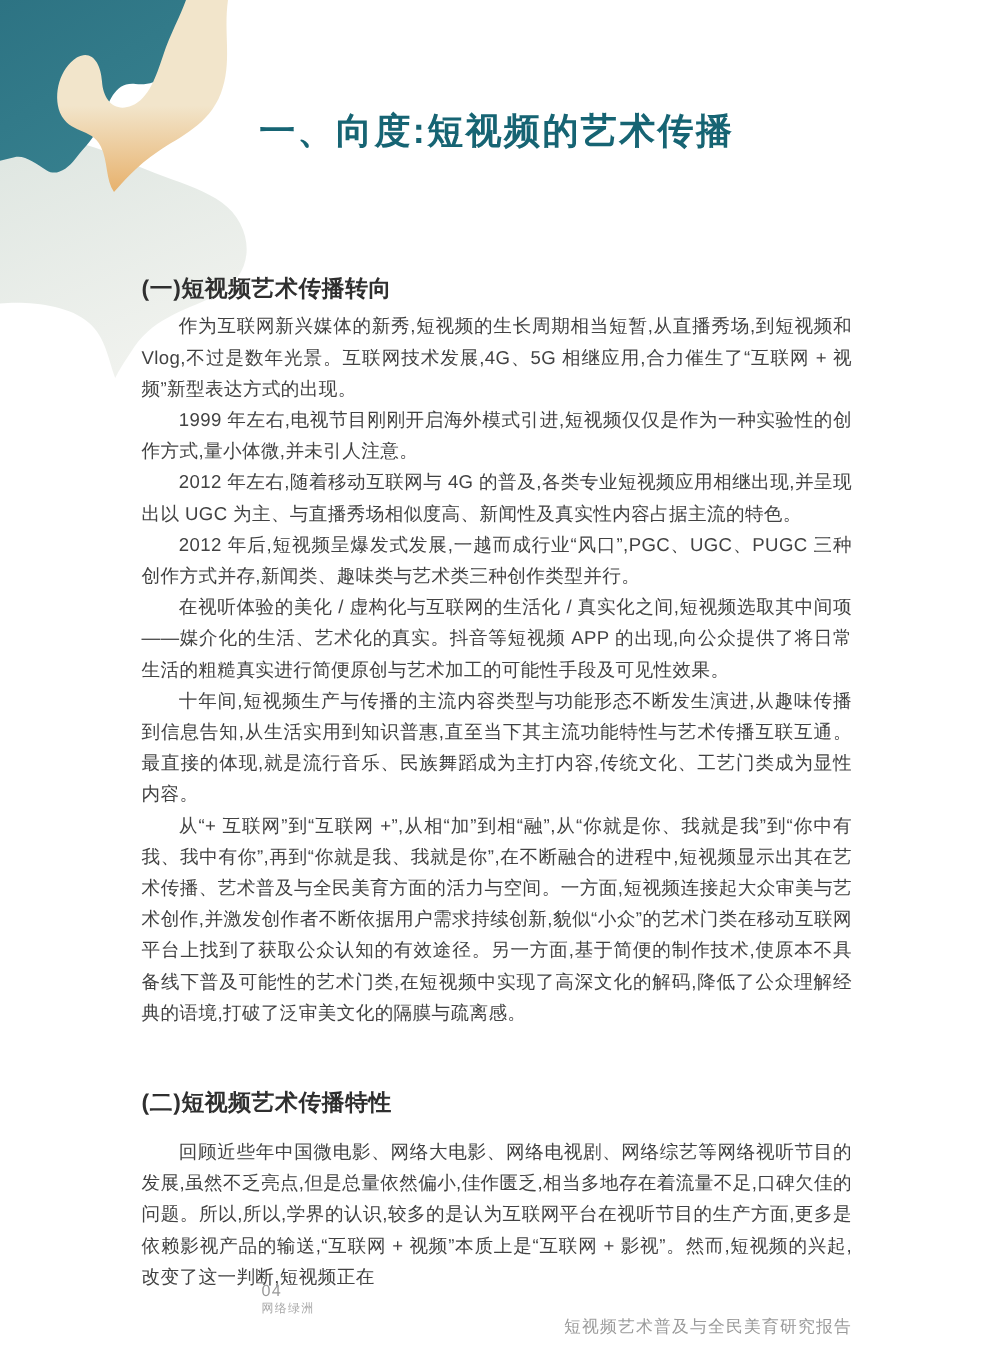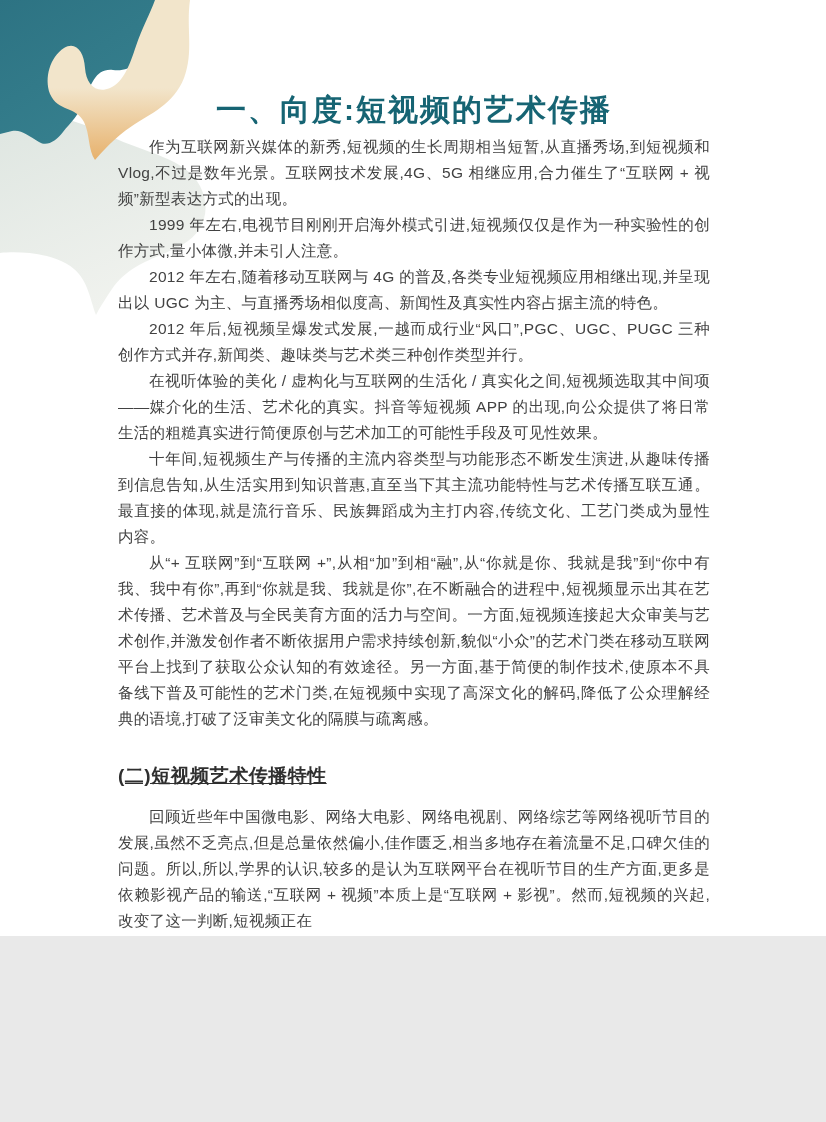--- a/index.html
+++ b/index.html
@@ -18,21 +18,21 @@
   }
   *{box-sizing:border-box;}
   html,body{margin:0;padding:0;}
   body{
     background:#e9e9e9;
     font-family:"Liberation Sans","DejaVu Sans",sans-serif;
   }
   .page{
     position:relative;
     width:826px;
-    height:936px;
+    height:1122px;
     margin:0 auto;
     background:var(--page_bg);
     overflow:hidden;
   }
   .deco{
     position:absolute;
     top:0;
     left:0;
     width:212px;
     height:345px;
@@ -56,21 +56,21 @@
   }
   .section-heading{
     margin:0;
     font-size:19px;
     line-height:28px;
     font-weight:bold;
     color:var(--heading_color);
     letter-spacing:0.5px;
   }
   .section-heading.first{ margin-top:98px; }
-  .section-heading.second{ margin-top:30px;text-decoration:underline; }
+  .section-heading.second{ margin-top:48px; }
   .section-body{ margin-top:4px; }
   .section-body.tight{ margin-top:14px; }
   .body-para{
     margin:0;
     font-size:15.5px;
     line-height:26px;
     color:var(--body_text_color);
     text-align:justify;
     text-indent:2em;
     letter-spacing:0.3px;
@@ -126,20 +126,21 @@
     <path fill="url(#gradSage)" d="M0 100 C 38 112 80 120 110 136 C 145 153 186 158 200 186 C 212 209 204 233 182 245 C 158 258 130 263 112 289 C 104 301 99 309 96 315 C 90 299 88 281 74 269 C 56 253 20 251 0 253 Z"></path>
     <path fill="url(#gradTeal)" d="M0 0 L 167 0 C 162 18 149 28 147 45 C 144 63 129 72 113 70 C 96 68 91 84 85 100 C 79 115 71 122 63 132 C 56 141 47 147 39 142 C 29 136 21 129 12 131 L 0 134 Z"></path>
     <path fill="url(#gradTan)" d="M155 0 L 190 0 C 186 28 194 52 184 78 C 174 104 150 114 132 126 C 114 138 102 152 95 160 C 88 150 90 134 84 122 C 76 106 58 112 50 94 C 44 78 50 57 64 48 C 76 41 84 52 85 68 C 86 84 96 94 110 88 C 124 82 130 64 136 46 C 142 28 150 14 155 0 Z"></path>
   </svg>
 
   <main class="content">
 
     <h1 class="page-title">一、向度:短视频的艺术传播</h1>
 
     <section>
+      <h2 class="section-heading first">(一)短视频艺术传播转向</h2>
       <div class="section-body">
         <p class="body-para">作为互联网新兴媒体的新秀,短视频的生长周期相当短暂,从直播秀场,到短视频和 Vlog,不过是数年光景。互联网技术发展,4G、5G 相继应用,合力催生了“互联网 + 视频”新型表达方式的出现。</p>
         <p class="body-para">1999 年左右,电视节目刚刚开启海外模式引进,短视频仅仅是作为一种实验性的创作方式,量小体微,并未引人注意。</p>
         <p class="body-para">2012 年左右,随着移动互联网与 4G 的普及,各类专业短视频应用相继出现,并呈现出以 UGC 为主、与直播秀场相似度高、新闻性及真实性内容占据主流的特色。</p>
         <p class="body-para">2012 年后,短视频呈爆发式发展,一越而成行业“风口”,PGC、UGC、PUGC 三种创作方式并存,新闻类、趣味类与艺术类三种创作类型并行。</p>
         <p class="body-para">在视听体验的美化 / 虚构化与互联网的生活化 / 真实化之间,短视频选取其中间项——媒介化的生活、艺术化的真实。抖音等短视频 APP 的出现,向公众提供了将日常生活的粗糙真实进行简便原创与艺术加工的可能性手段及可见性效果。</p>
         <p class="body-para">十年间,短视频生产与传播的主流内容类型与功能形态不断发生演进,从趣味传播到信息告知,从生活实用到知识普惠,直至当下其主流功能特性与艺术传播互联互通。最直接的体现,就是流行音乐、民族舞蹈成为主打内容,传统文化、工艺门类成为显性内容。</p>
         <p class="body-para">从“+ 互联网”到“互联网 +”,从相“加”到相“融”,从“你就是你、我就是我”到“你中有我、我中有你”,再到“你就是我、我就是你”,在不断融合的进程中,短视频显示出其在艺术传播、艺术普及与全民美育方面的活力与空间。一方面,短视频连接起大众审美与艺术创作,并激发创作者不断依据用户需求持续创新,貌似“小众”的艺术门类在移动互联网平台上找到了获取公众认知的有效途径。另一方面,基于简便的制作技术,使原本不具备线下普及可能性的艺术门类,在短视频中实现了高深文化的解码,降低了公众理解经典的语境,打破了泛审美文化的隔膜与疏离感。</p>
       </div>
     </section>

